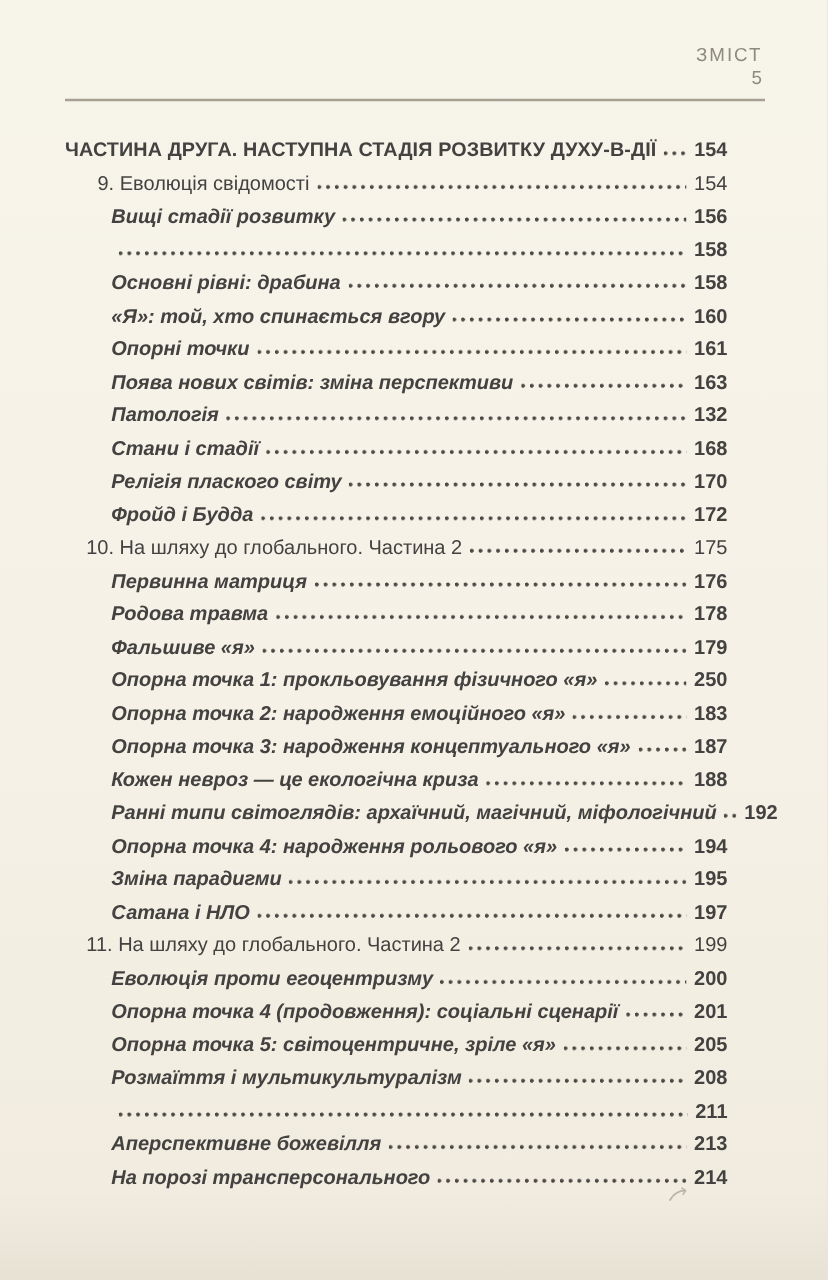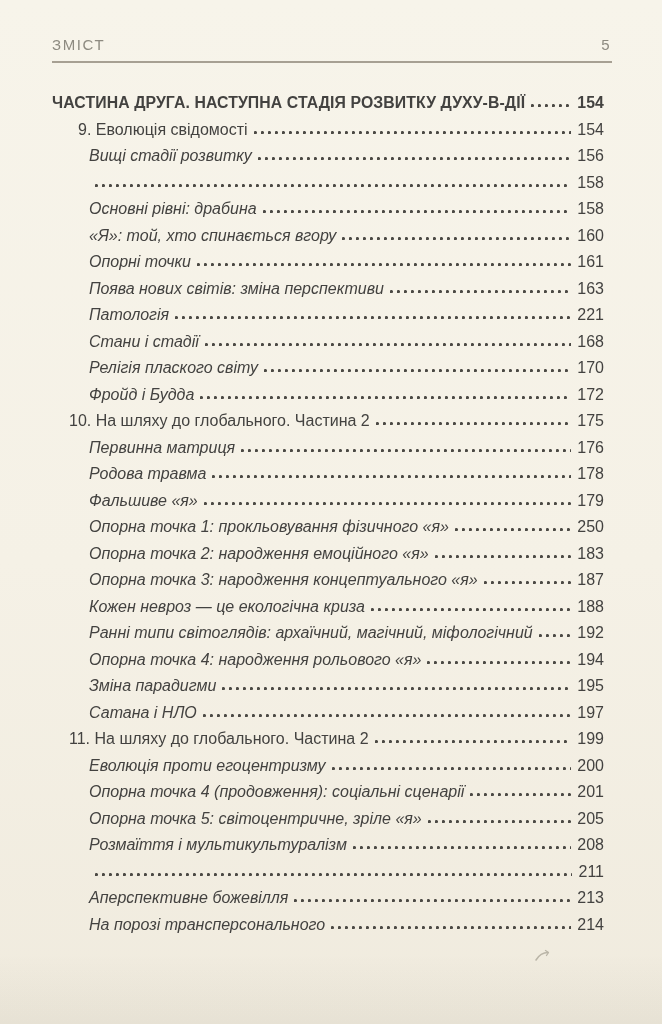--- a/index.html
+++ b/index.html
@@ -19,36 +19,36 @@
     position: absolute; left: 0; right: 0; bottom: 0; height: 70px;
     background: linear-gradient(180deg, rgba(0,0,0,0) 0%, rgba(60,50,30,0.05) 100%);
     pointer-events: none;
   }
   .page-header {
     display: flex; justify-content: space-between; align-items: flex-end;
     margin: 0 50px 0 52px;
     padding: 36px 2px 7px 0;
     border-bottom: 2px solid #a7a093;
     color: #8d8a80;
-    font-size: 15px; line-height: 18px;
+    font-size: 15px; line-height: 18px; flex-direction: column;
   }
   .running-title { letter-spacing: 1.6px; }
   .folio { letter-spacing: 0.5px; }
-  .toc { margin: 27px 58px 0 52px; }
+  .toc { margin: 27px 80px 0 52px; }
   .toc-row {
     display: flex; align-items: baseline;
     height: 26.5px; line-height: 26.5px;
     font-size: 16px;
     color: #434240;
     white-space: nowrap;
   }
   .toc-row.part { font-weight: 700; font-size: 15.8px; letter-spacing: 0.1px; }
   .toc-row.chapter { padding-left: 17px; }
   .toc-row.chapter.d1 { padding-left: 26px; }
-  .toc-row.sub { padding-left: 37px; font-style: italic; }
+  .toc-row.sub { padding-left: 37px; font-style: italic; font-weight: bold; }
   .label { white-space: nowrap; flex: 0 0 auto; }
   .leader {
     flex: 1 1 auto; min-width: 10px;
     height: 5px; margin: 0 6px 0 6px;
     background-image: radial-gradient(circle at 1.4px 2.6px, #4c4a45 1.3px, rgba(0,0,0,0) 1.8px);
     background-size: 7px 5px;
     background-repeat: repeat-x;
   }
   .pagenum { flex: 0 0 auto; font-style: normal; }
   .speck { position: absolute; left: 534px; top: 948px; opacity: 0.7; }
@@ -99,21 +99,21 @@
         <span class="pagenum">161</span>
       </div>
       <div class="toc-row sub">
         <span class="label">Поява нових світів: зміна перспективи</span>
         <span class="leader"></span>
         <span class="pagenum">163</span>
       </div>
       <div class="toc-row sub">
         <span class="label">Патологія</span>
         <span class="leader"></span>
-        <span class="pagenum">221</span>
+        <span class="pagenum">132</span>
       </div>
       <div class="toc-row sub">
         <span class="label">Стани і стадії</span>
         <span class="leader"></span>
         <span class="pagenum">168</span>
       </div>
       <div class="toc-row sub">
         <span class="label">Релігія плаского світу</span>
         <span class="leader"></span>
         <span class="pagenum">170</span>

